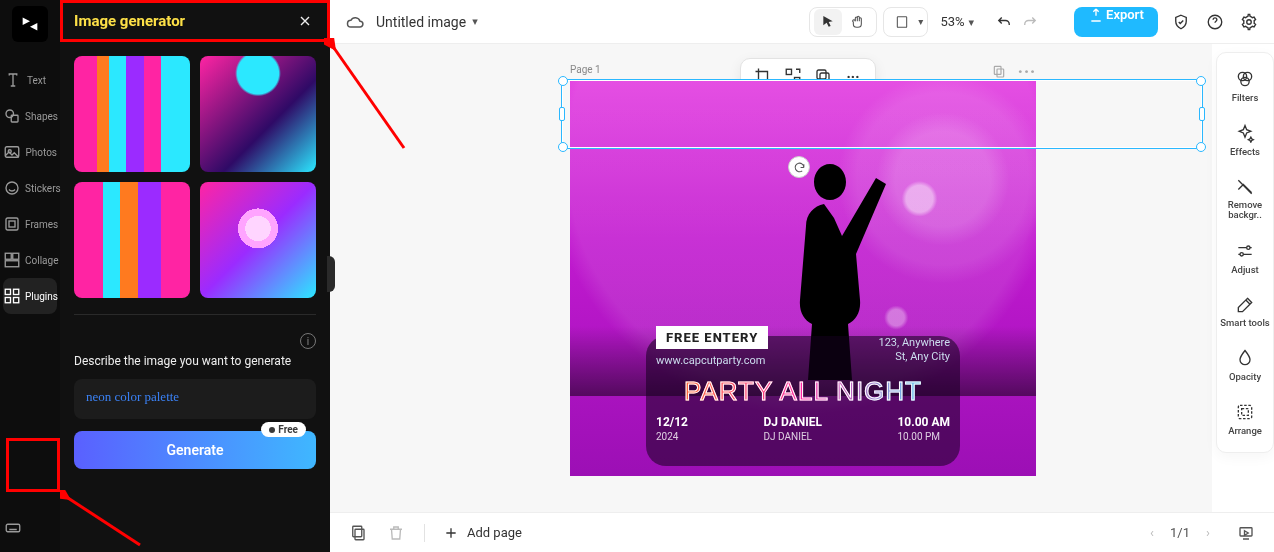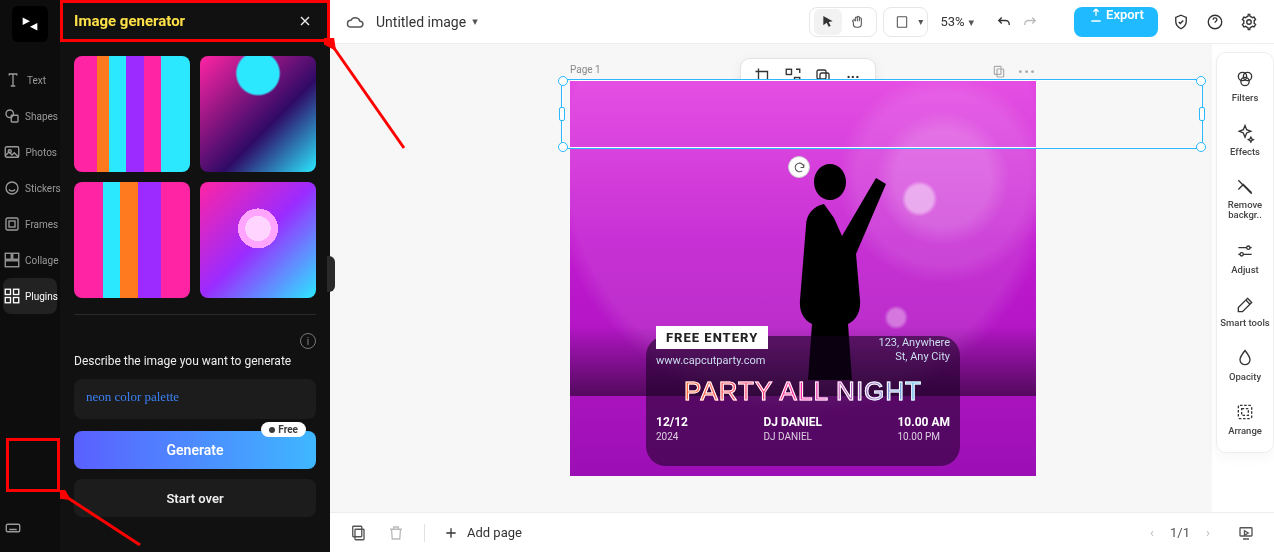--- a/index.html
+++ b/index.html
@@ -226,21 +226,20 @@
     <hr class="divider">
     <div class="desc-row">
       <div class="desc-label">Describe the image you want to generate</div>
       <div class="info-ico">i</div>
     </div>
     <div class="prompt-box" contenteditable="true" style="">neon color palette</div>
     <button class="gen-btn">
       <span class="free-badge">Free</span>
       <span>Generate</span>
     </button>
-    <button class="start-btn">Start over</button>
   </div>
 </div>
 <div class="splitter-bump"></div>
 
 <div class="red-box rb1"></div>
 <div class="red-box rb2"></div>
 <svg class="arrow" style="left:324px;top:38px;" width="90" height="120">
   <defs>
       <marker id="ah1" viewBox="0 0 10 10" refX="2" refY="5" markerWidth="6" markerHeight="6" orient="auto">
         <path d="M10 0L0 5l10 5z" fill="#f00"></path>

